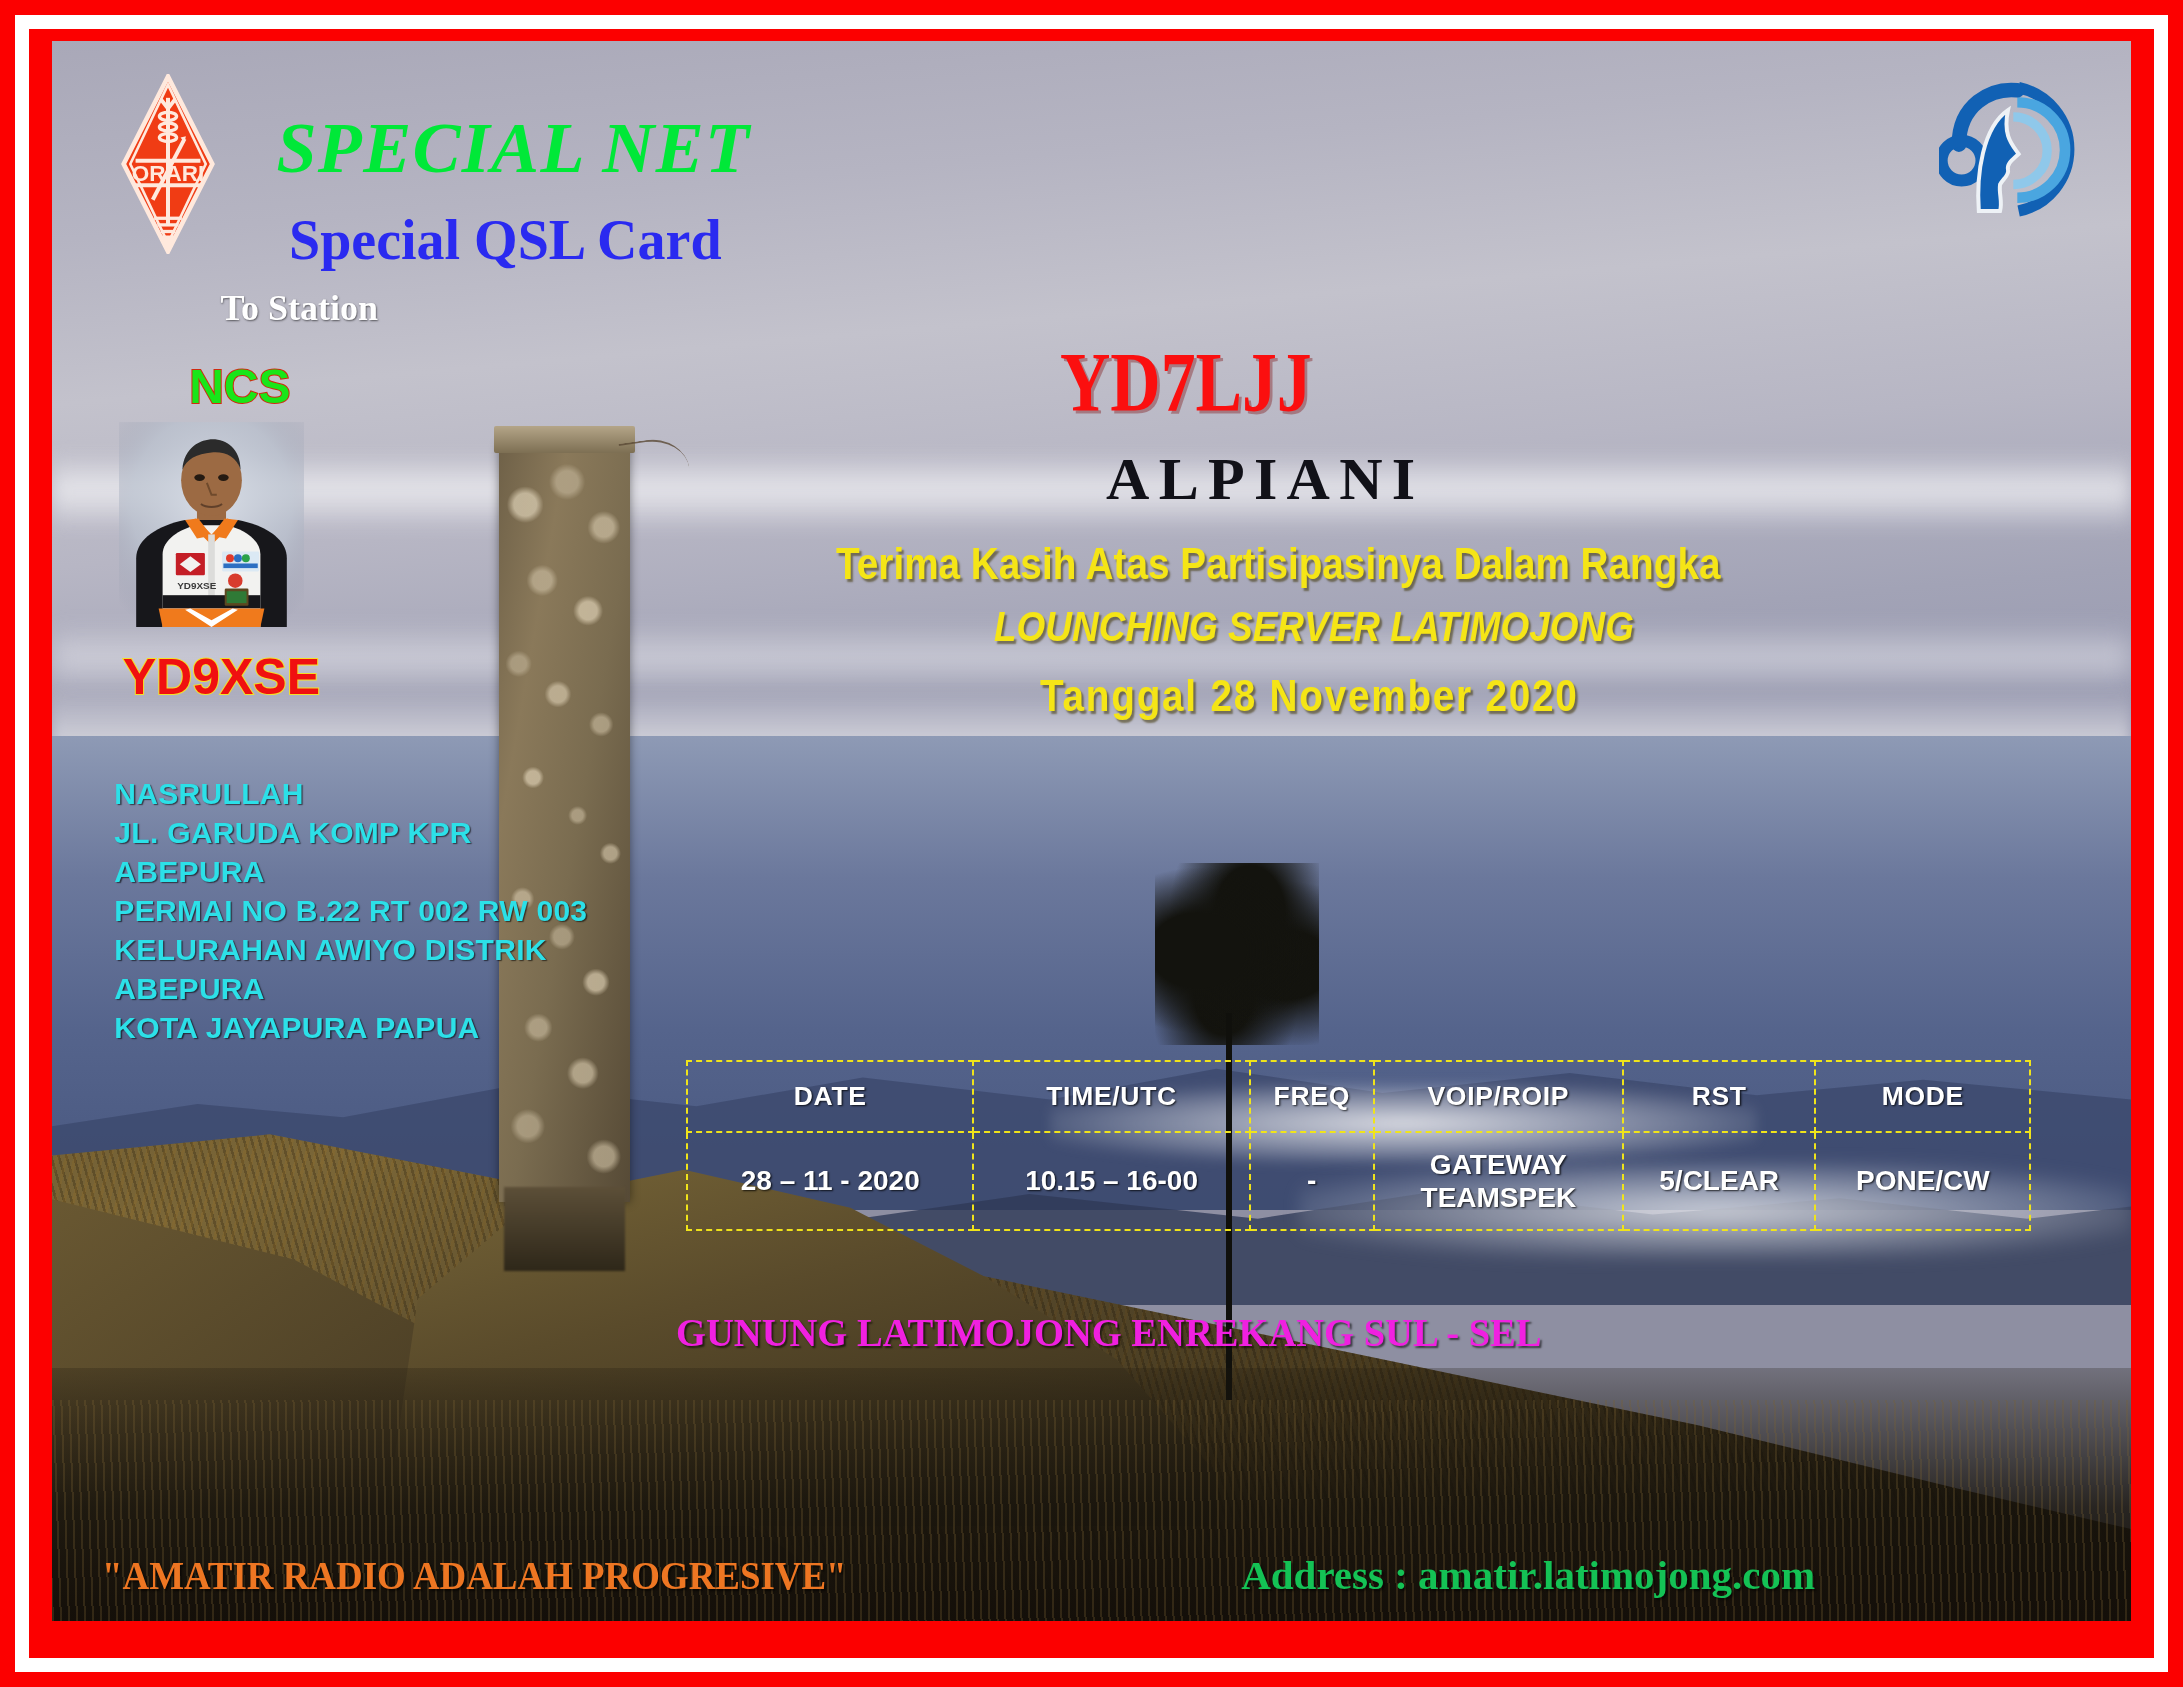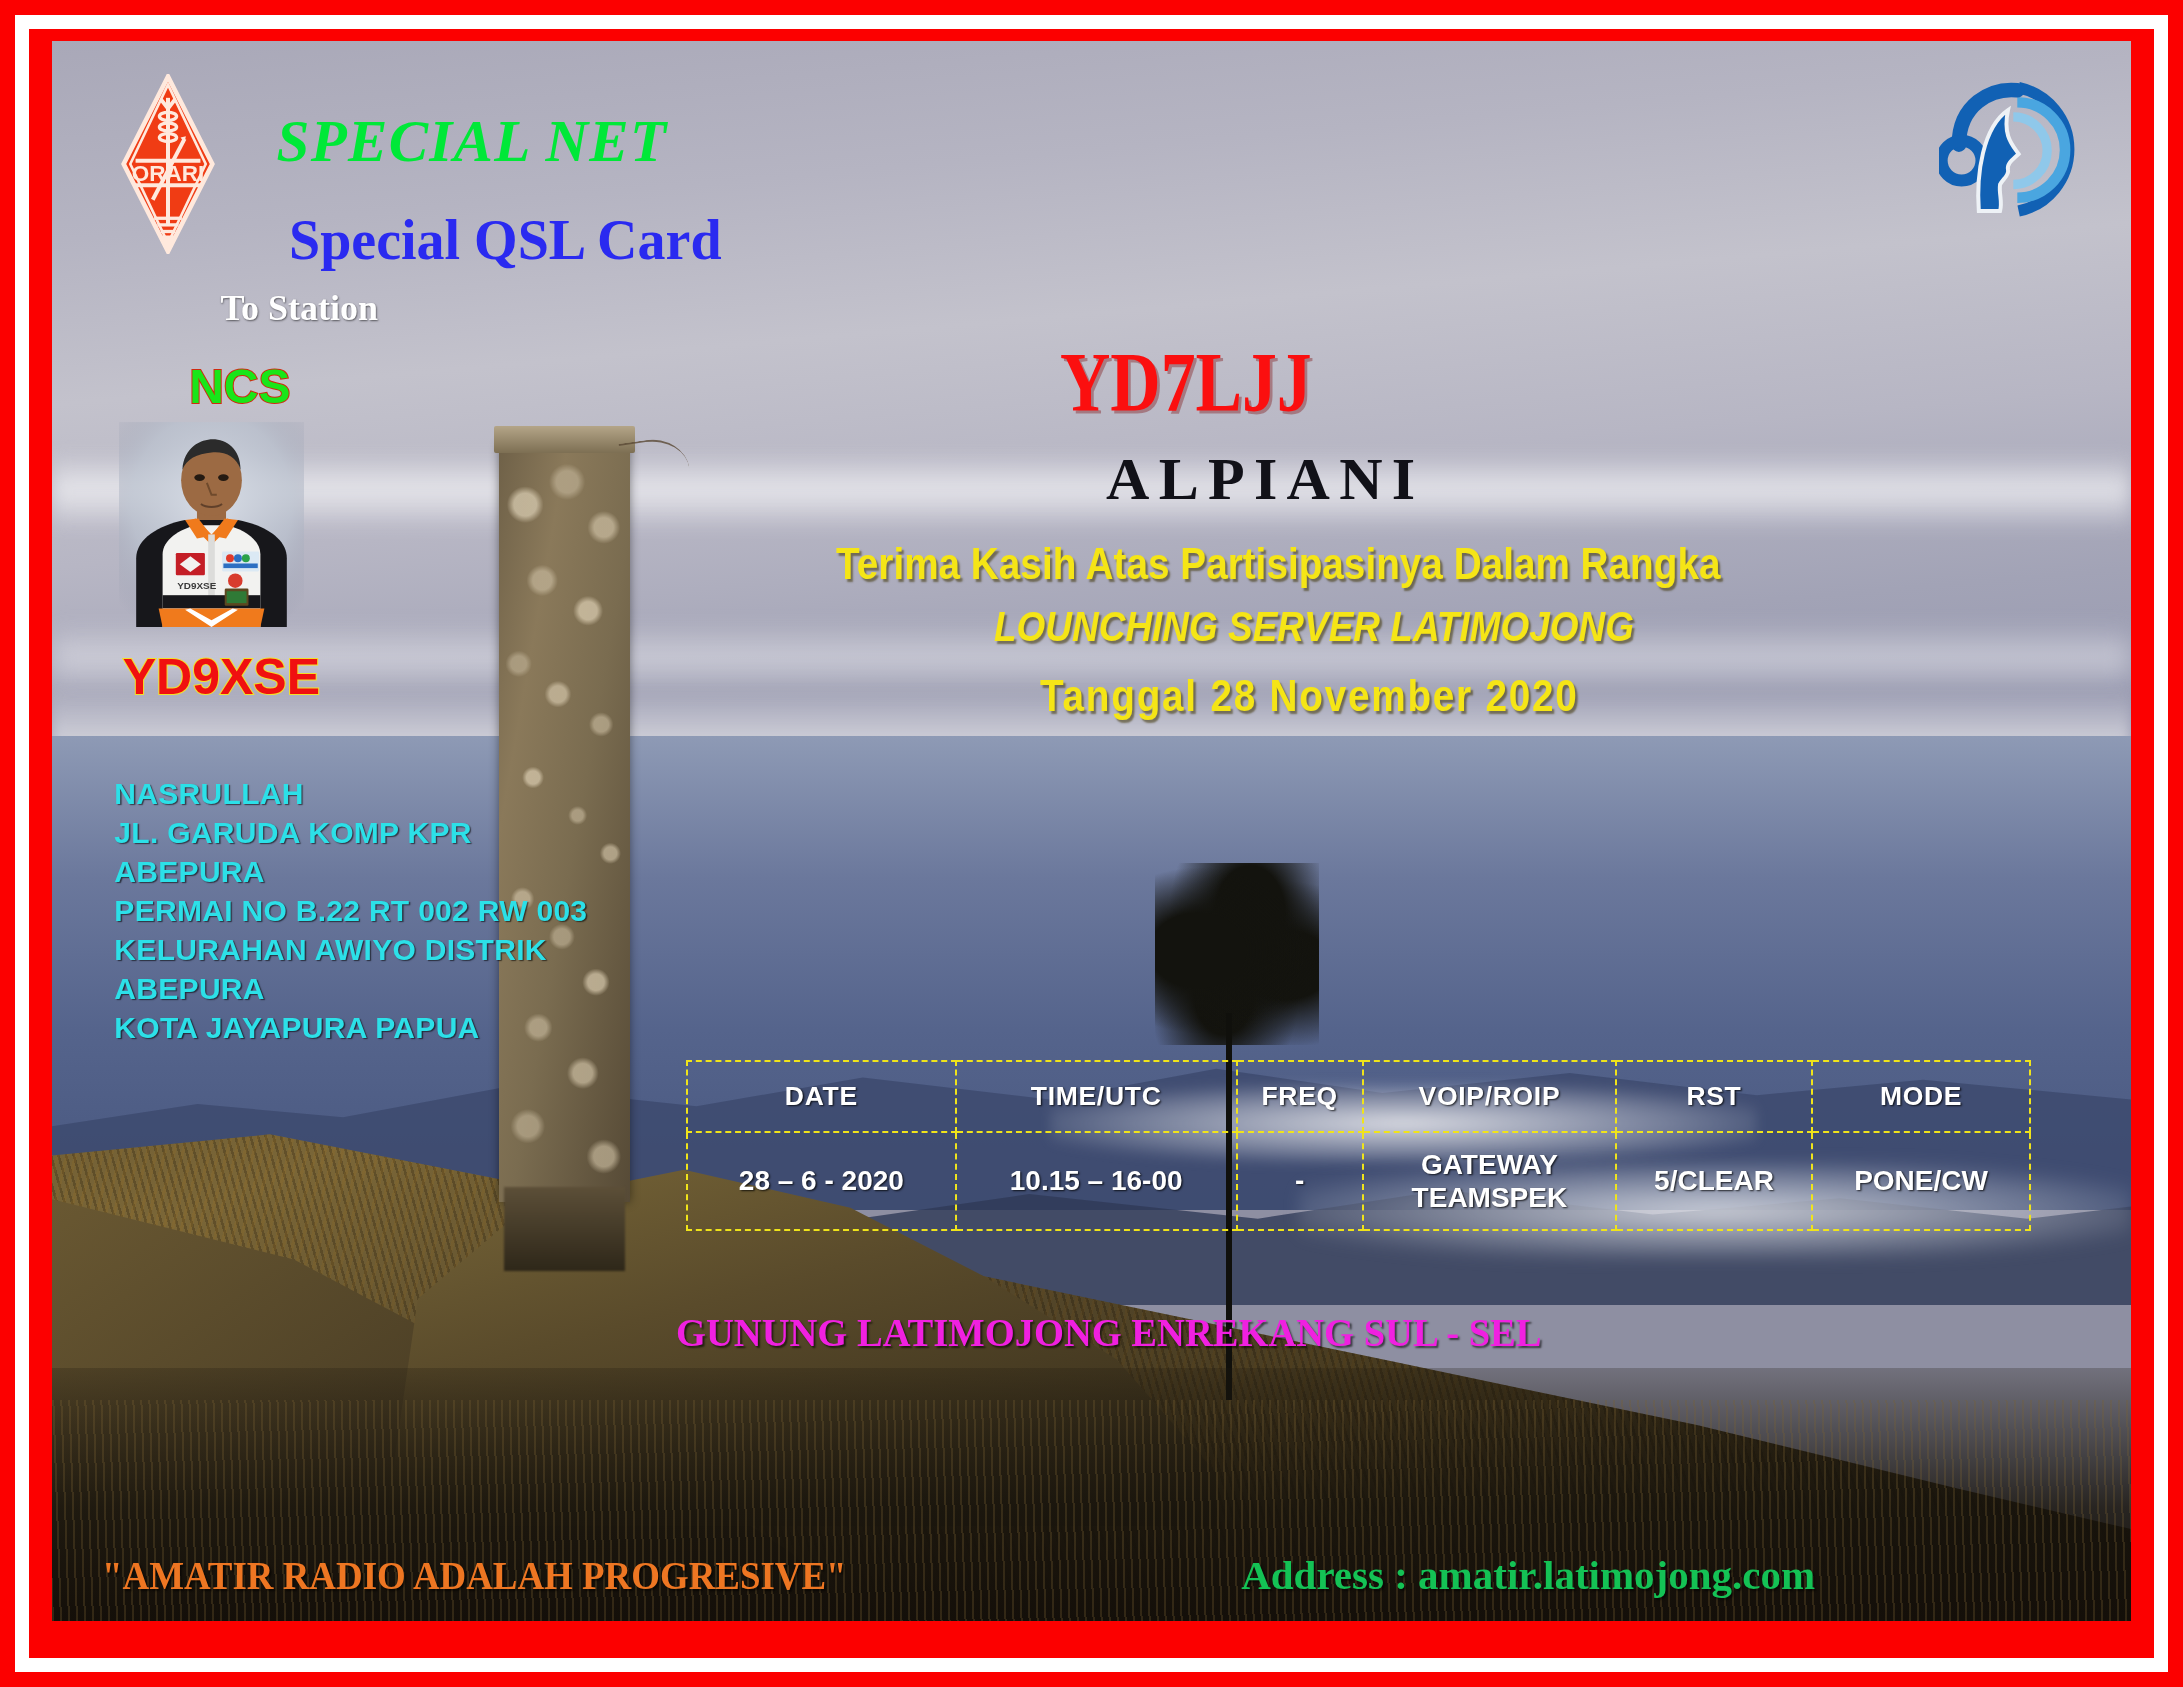--- a/index.html
+++ b/index.html
@@ -204,21 +204,21 @@
   
   .abs { position: absolute; white-space: nowrap; }
 
   
   #orari-logo { left: 3.3%; top: 2.1%; width: 94px; height: 180px; }
   
   #headset-logo { right: 2.4%; top: 2.5%; width: 142px; height: 136px; }
 
   .title-net {
     left: 10.8%; top: 4.2%;
-    font-size: 59px; font-weight: 700; font-style: italic;
+    font-size: 72px; font-weight: 700; font-style: italic;
     color: #00e838;
     font-family: "Liberation Serif", serif;
     letter-spacing: 1.3px;
   }
   .title-qsl {
     left: 11.4%; top: 10.6%;
     font-size: 56px; font-weight: 700;
     color: #2a2af0;
     font-family: "Liberation Serif", serif;
   }
@@ -494,21 +494,21 @@
       <tbody>
           <tr class="hdr">
         <td>DATE</td>
         <td>TIME/UTC</td>
         <td>FREQ</td>
         <td>VOIP/ROIP</td>
         <td>RST</td>
         <td>MODE</td>
       </tr>
       <tr class="row">
-        <td>28 – 6 - 2020</td>
+        <td>28 – 11 - 2020</td>
         <td>10.15 – 16-00</td>
         <td>-</td>
         <td>
           <div>GATEWAY</div>
           <div>TEAMSPEK</div>
         </td>
         <td>5/CLEAR</td>
         <td>PONE/CW</td>
       </tr>
     </tbody>

